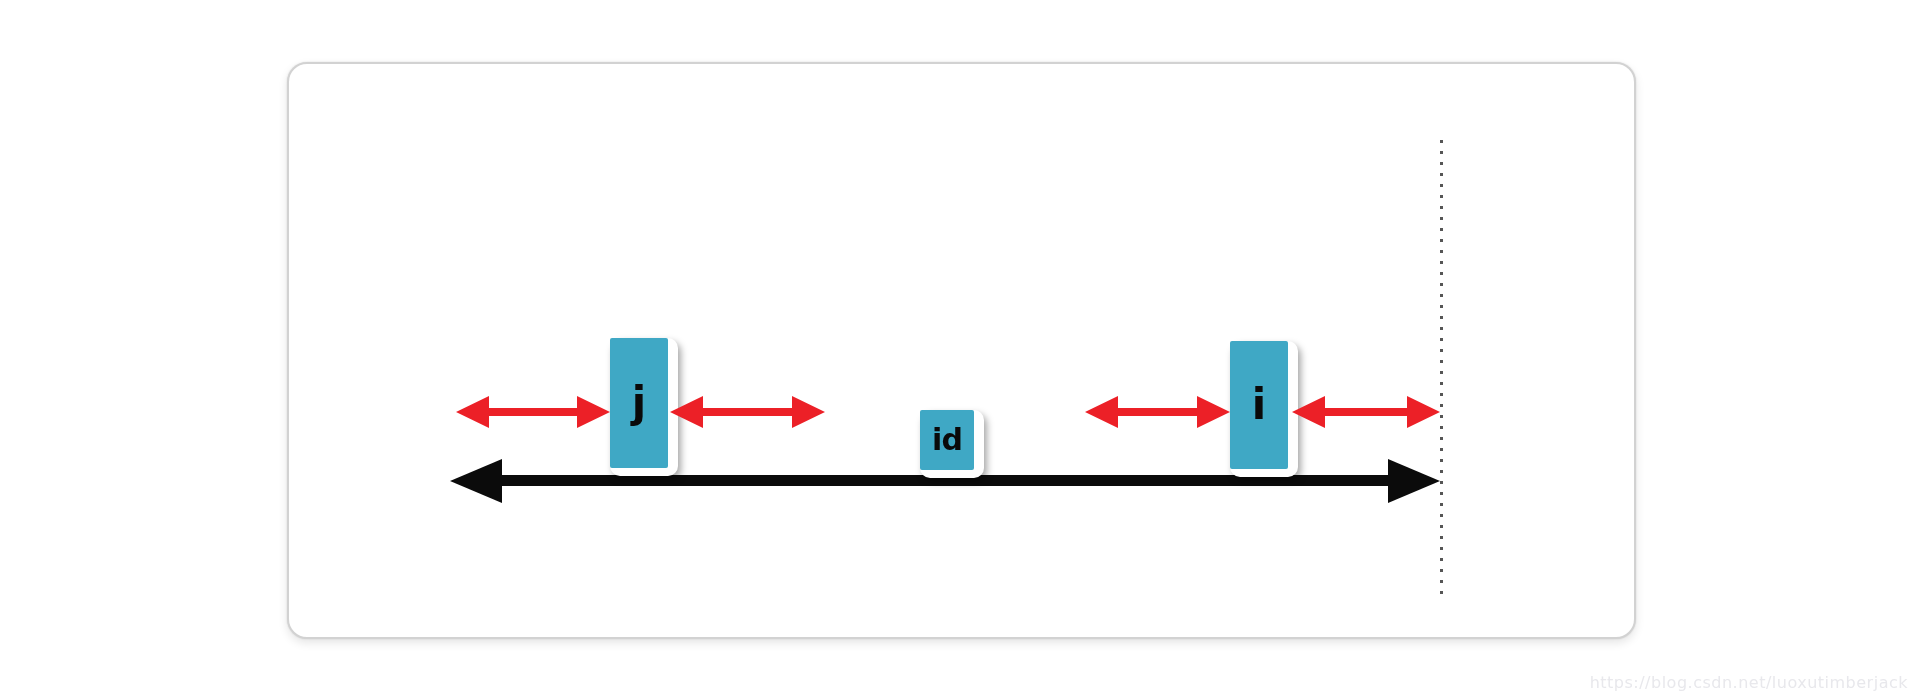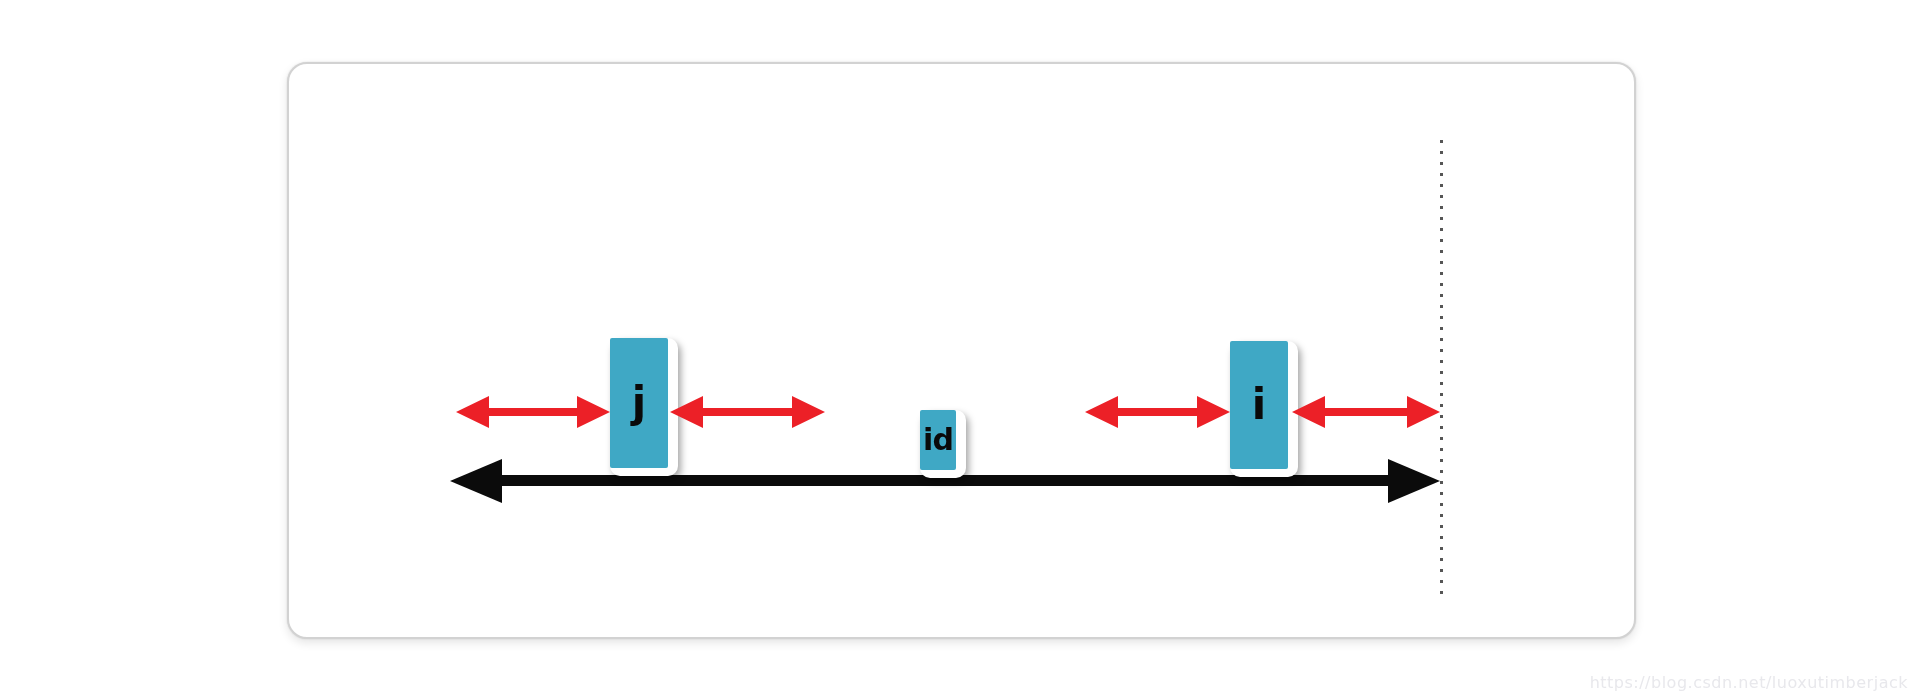--- a/index.html
+++ b/index.html
@@ -96,21 +96,21 @@
     <span class="rh rh-r"></span>
   </div>
 
   <div class="block-wrap" style="left:321px;top:274px;">
     <div class="block" style="width:58px;height:130px;">
       <span class="block-label lbl-big">j</span>
     </div>
   </div>
 
   <div class="block-wrap" style="left:631px;top:346px;">
-    <div class="block" style="width:36px;height:60px;">
+    <div class="block" style="width:54px;height:60px;">
       <span class="block-label lbl-mid">id</span>
     </div>
   </div>
 
   <div class="block-wrap" style="left:941px;top:277px;">
     <div class="block" style="width:58px;height:128px;">
       <span class="block-label lbl-big">i</span>
     </div>
   </div>
 

